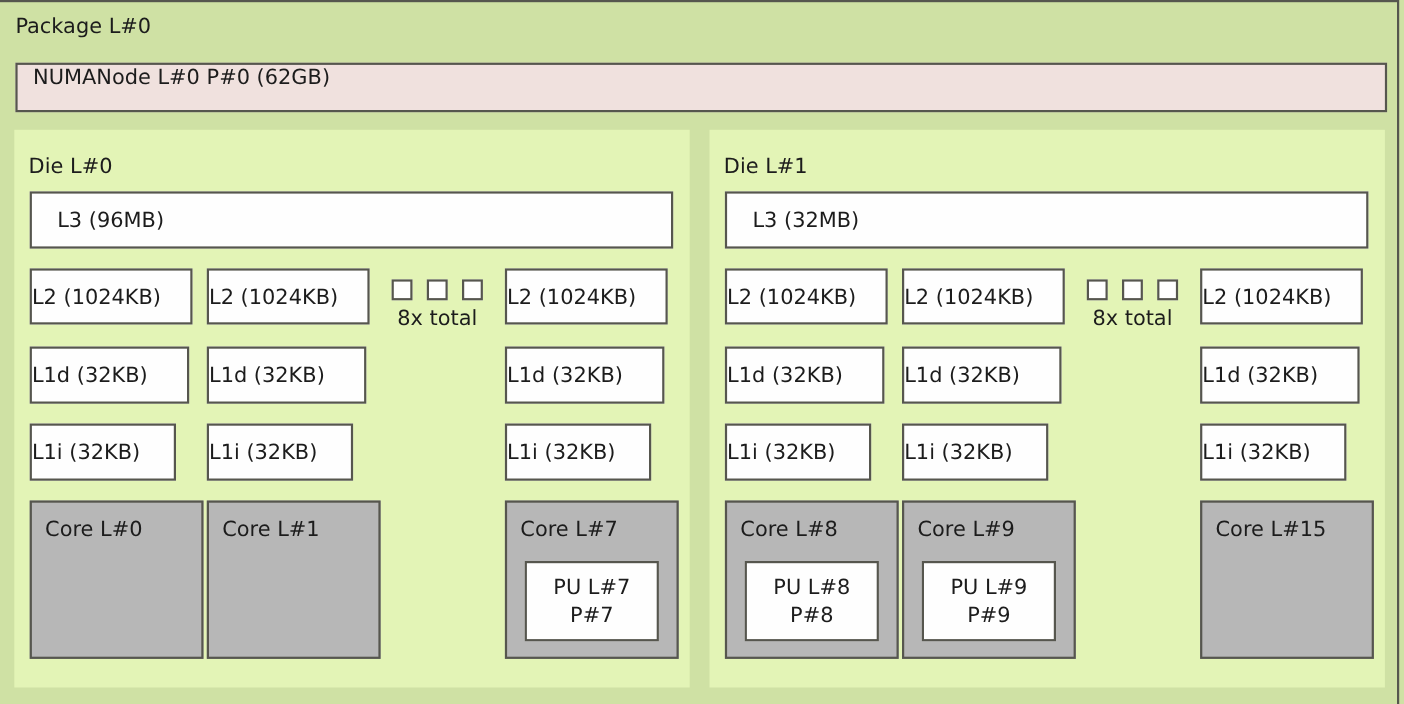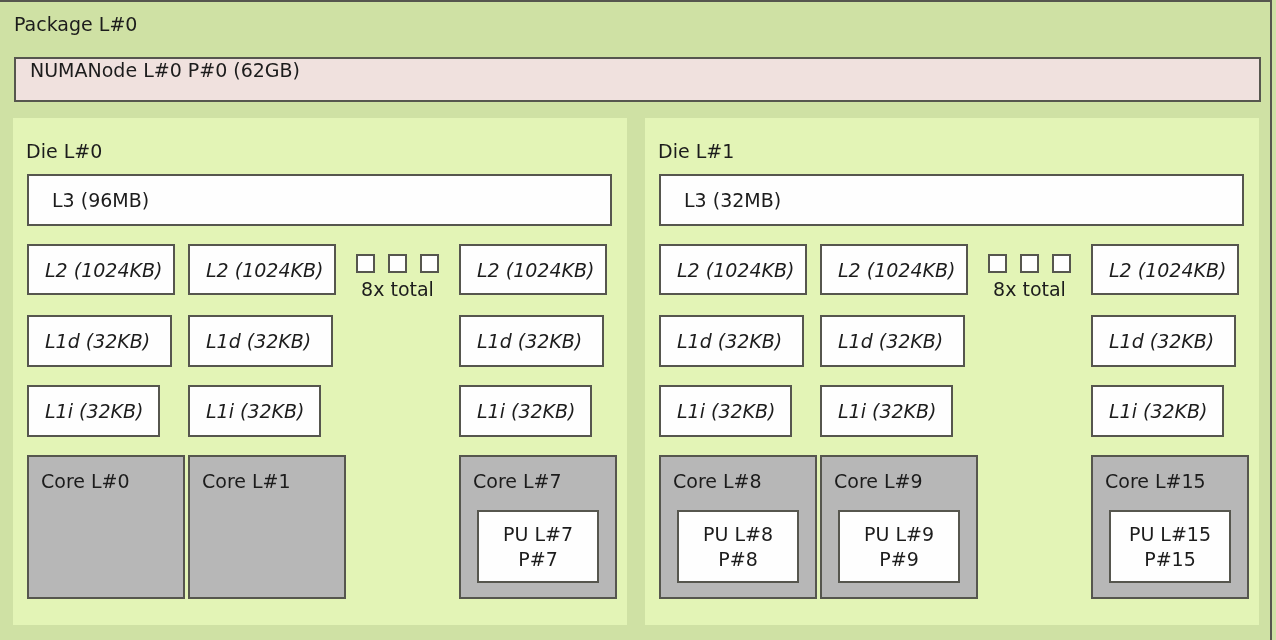--- a/index.html
+++ b/index.html
@@ -22,21 +22,21 @@
   .die0{left:13px;}
   .die1{left:645px;}
   .die-label{left:13px;top:22px;white-space:nowrap;}
   .box{
     background:var(--box-bg,#fefefe);
     border:2px solid var(--border,#56564e);
     display:flex;align-items:center;white-space:nowrap;
     box-sizing:border-box;position:absolute;
   }
   .l3{left:14px;top:56px;width:585px;height:52px;padding-left:23px;}
-  .cache{padding-left:16px;font-style:italic;}
+  .cache{padding-left:0;}
   .rowl2{top:126px;height:51px;width:148px;}
   .rowl1d{top:197px;height:52px;width:145px;}
   .rowl1i{top:267px;height:52px;width:133px;}
   .c1{left:14px;}
   .c2{left:175px;}
   .c3{left:446px;}
   .core{
     top:337px;height:144px;width:158px;position:absolute;box-sizing:border-box;
     background:var(--core-bg,#b7b7b7);border:2px solid var(--border,#56564e);
   }
@@ -178,18 +178,14 @@
   </div>
   <div class="core c2">
     <div class="core-label">Core L#9</div>
     <div class="box pu">
       <div>PU L#9</div>
       <div>P#9</div>
     </div>
   </div>
   <div class="core c3">
     <div class="core-label">Core L#15</div>
-    <div class="box pu">
-      <div>PU L#15</div>
-      <div>P#15</div>
-    </div>
   </div>
 </div>
 
 </body></html>

